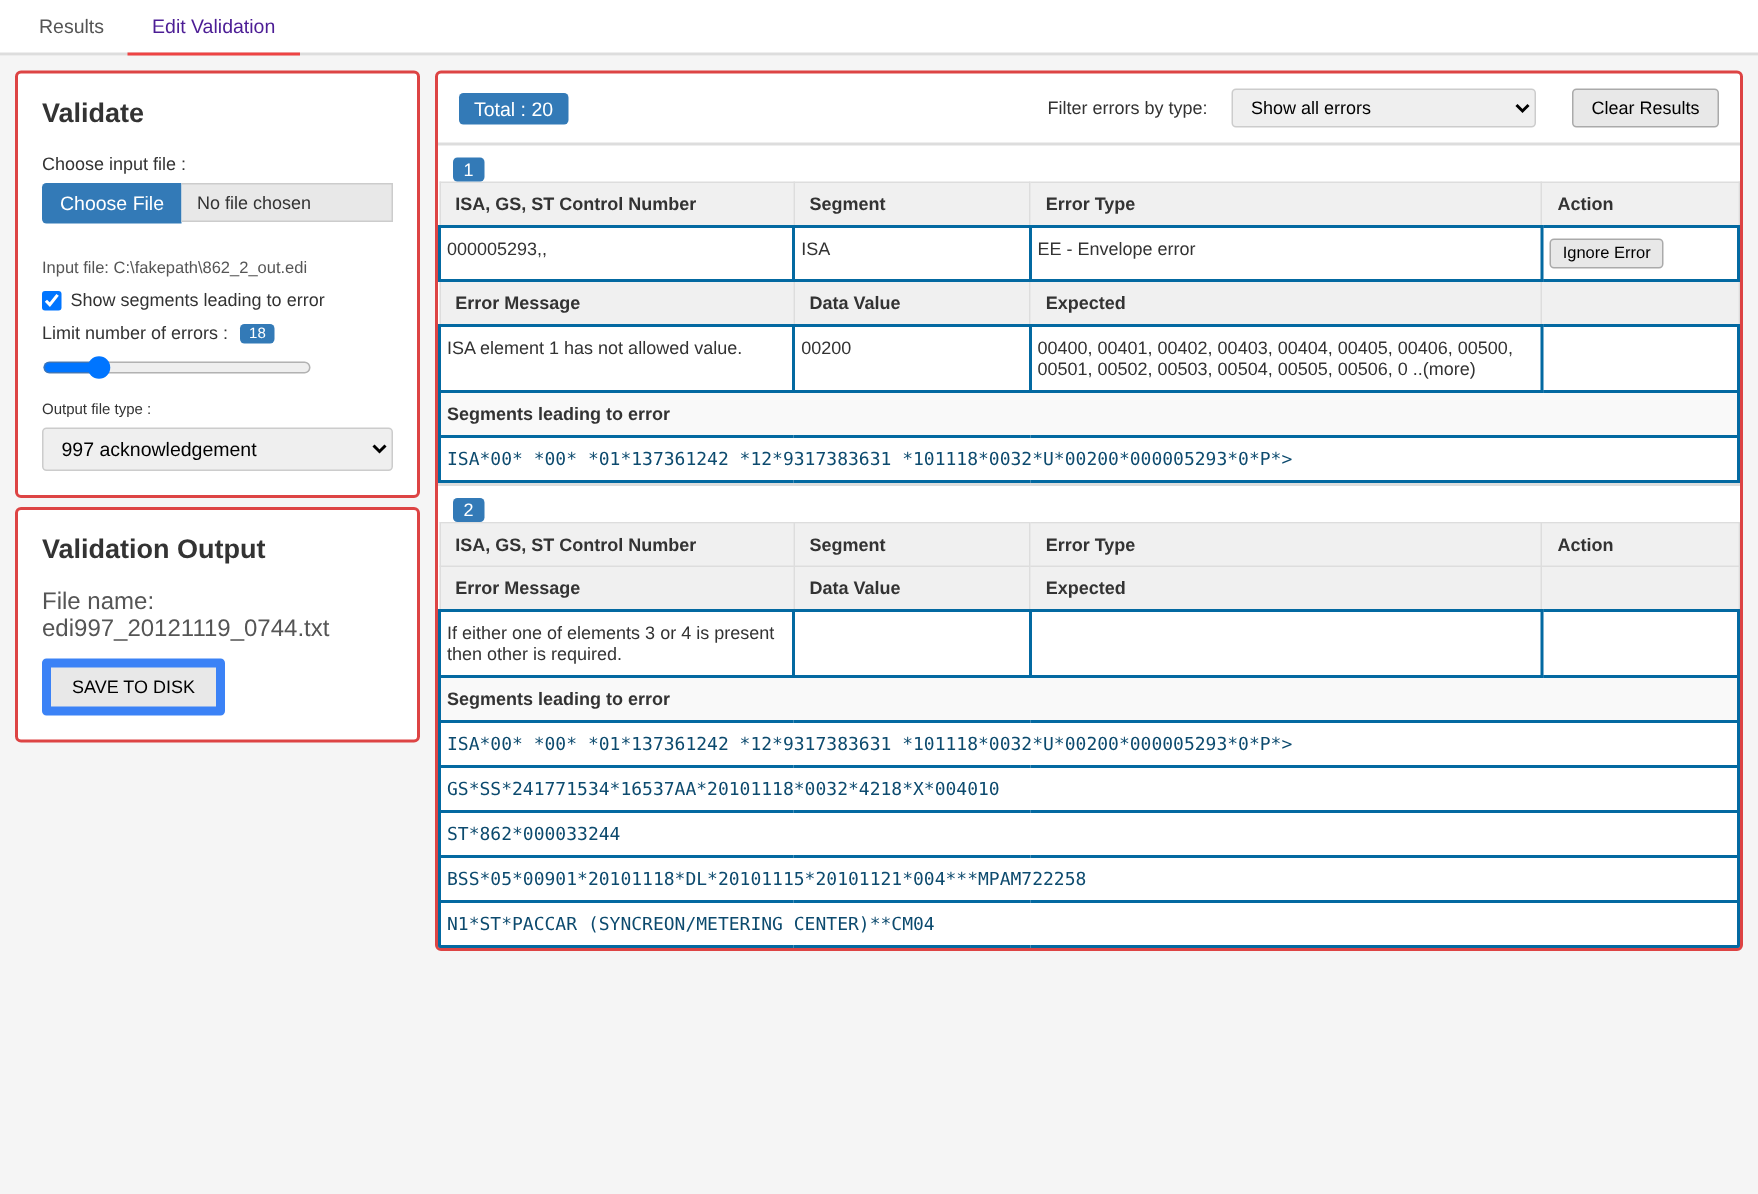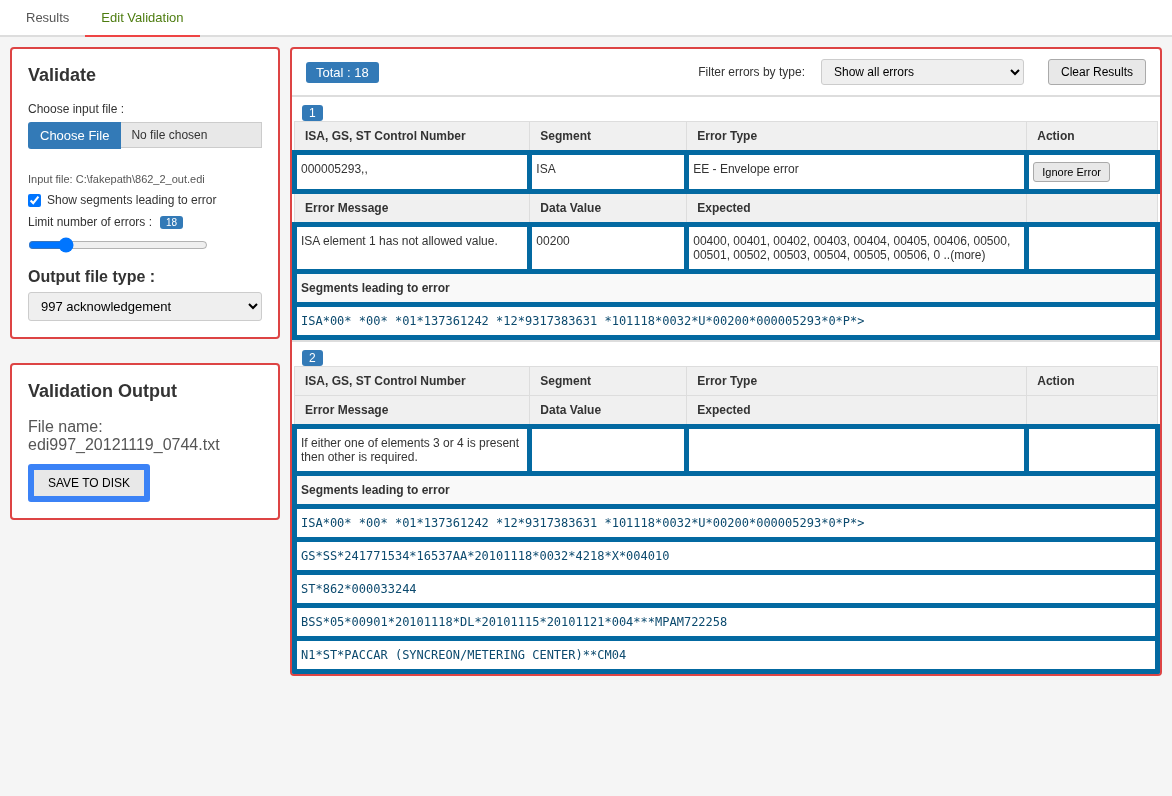--- a/index.html
+++ b/index.html
@@ -1,60 +1,60 @@
 <!DOCTYPE html>
 <html><head>
   <meta charset="utf-8">
   <style>
     * { box-sizing: border-box; margin: 0; padding: 0; }
     body { font-family: Arial, sans-serif; font-size: 13px; background: #f5f5f5; color: #333; }
 
     .tabs { display: flex; border-bottom: 2px solid #ddd; padding: 0 10px; background: #fff; }
     .tab { padding: 10px 16px; cursor: pointer; font-size: 13px; border: none; background: none; }
-    .tab.active { color: #4d7c0f; border-bottom: 2px solid #e44; margin-bottom: -2px; }
+    .tab.active { color: #4c1d95; border-bottom: 2px solid #e44; margin-bottom: -2px; }
     .tab.inactive { color: #555; }
 
     .main-layout { display: flex; gap: 10px; padding: 10px; }
 
-    .left-panel { width: 270px; flex-shrink: 0; display: flex; flex-direction: column; gap: 24px; }
+    .left-panel { width: 270px; flex-shrink: 0; display: flex; flex-direction: column; gap: 6px; }
 
     .panel-box { border: 2px solid #d44; border-radius: 4px; padding: 16px; background: #fff; }
     .panel-title { font-size: 18px; font-weight: bold; margin-bottom: 16px; }
 
     .form-label { font-size: 12px; margin-bottom: 6px; }
     .file-input-row { display: flex; align-items: flex-start; margin-bottom: 24px; }
     .choose-file-btn { background: #337ab7; color: #fff; border: none; padding: 6px 12px; cursor: pointer; font-size: 13px; border-radius: 3px 0 0 3px; }
     .file-chosen-label { background: #e8e8e8; border: 1px solid #ccc; border-left: none; padding: 5px 10px; font-size: 12px; flex: 1; }
 
     .input-file-path { font-size: 11px; color: #555; margin-bottom: 8px; }
     .checkbox-row { display: flex; align-items: center; gap: 6px; margin-bottom: 8px; font-size: 12px; }
     .limit-row { display: flex; align-items: center; gap: 8px; margin-bottom: 8px; font-size: 12px; }
     .limit-badge { background: #337ab7; color: #fff; border-radius: 3px; padding: 1px 6px; font-size: 10px; }
     .slider-container { margin-bottom: 12px; }
     .slider { width: 180px; }
-    .output-type-label { font-size: 16px; margin-bottom: 6px; font-weight: bold; }
+    .output-type-label { font-size: 10px; margin-bottom: 6px; }
     .select-wrapper { position: relative; }
     .output-select { width: 100%; padding: 5px 8px; border: 1px solid #ccc; border-radius: 3px; font-size: 13px; appearance: auto; }
 
     .save-btn { background: #e8e8e8; border: 6px solid #3b82f6; padding: 6px 14px; font-size: 12px; cursor: pointer; border-radius: 3px; }
     .file-name-label { font-size: 16px; color: #555; margin-bottom: 10px; margin-top: 8px; }
 
     .right-panel { flex: 1; border: 2px solid #d44; border-radius: 4px; background: #fff; overflow: auto; }
 
     .results-header { display: flex; align-items: center; padding: 10px 14px; gap: 16px; }
     .total-badge { background: #337ab7; color: #fff; border-radius: 3px; padding: 3px 10px; font-size: 13px; }
     .filter-label { margin-left: auto; font-size: 12px; }
     .filter-select { padding: 4px 8px; border: 1px solid #ccc; border-radius: 3px; font-size: 12px; min-width: 160px; }
     .clear-btn { background: #e8e8e8; border: 1px solid #aaa; padding: 5px 12px; font-size: 12px; cursor: pointer; border-radius: 3px; margin-left: 8px; }
 
     .error-block { border-top: 2px solid #ddd; }
     .error-number { display: inline-block; background: #337ab7; color: #fff; border-radius: 3px; padding: 1px 7px; font-size: 12px; margin: 8px 0 0 10px; }
     .error-table { width: 100%; border-collapse: collapse; }
     .error-table th { background: #f0f0f0; border: 1px solid #ddd; padding: 7px 10px; text-align: left; font-size: 12px; font-weight: bold; }
-    .error-table td { border: 5px solid #0369a1; padding: 7px 4px; font-size: 12px; vertical-align: top; margin-top: 41px; }
+    .error-table td { border: 2px solid #0369a1; padding: 7px 4px; font-size: 12px; vertical-align: top; margin-top: 41px; }
     .ignore-btn { background: #e8e8e8; border: 1px solid #aaa; padding: 3px 8px; font-size: 11px; cursor: pointer; border-radius: 3px; white-space: nowrap; }
     .segments-header td { background: #f9f9f9; font-weight: bold; font-size: 12px; }
     .segment-text { font-family: monospace; font-size: 11px; color: #0c4a6e; }
     .col-isa { width: 180px; }
     .col-segment { width: 120px; }
     .col-error-type { width: 260px; }
     .col-action { width: 100px; }
   </style>
 </head>
 <body>
@@ -104,21 +104,21 @@
       <div class="panel-title">Validation Output</div>
       <div class="file-name-label">File name: edi997_20121119_0744.txt</div>
       <button class="save-btn">SAVE TO DISK</button>
     </div>
 
   </div>
 
   <div class="right-panel">
 
     <div class="results-header">
-      <span class="total-badge">Total : 18</span>
+      <span class="total-badge">Total : 20</span>
       <span class="filter-label">Filter errors by type:</span>
       <select class="filter-select">
       <option>Show all errors</option><option>EE - Envelope error</option><option>ES - Element syntax rule failed</option></select>
       <button class="clear-btn">Clear Results</button>
     </div>
 
     <div id="errors-container">
     <div class="error-block">
           <div><span class="error-number">1</span></div>
           <table class="error-table">

